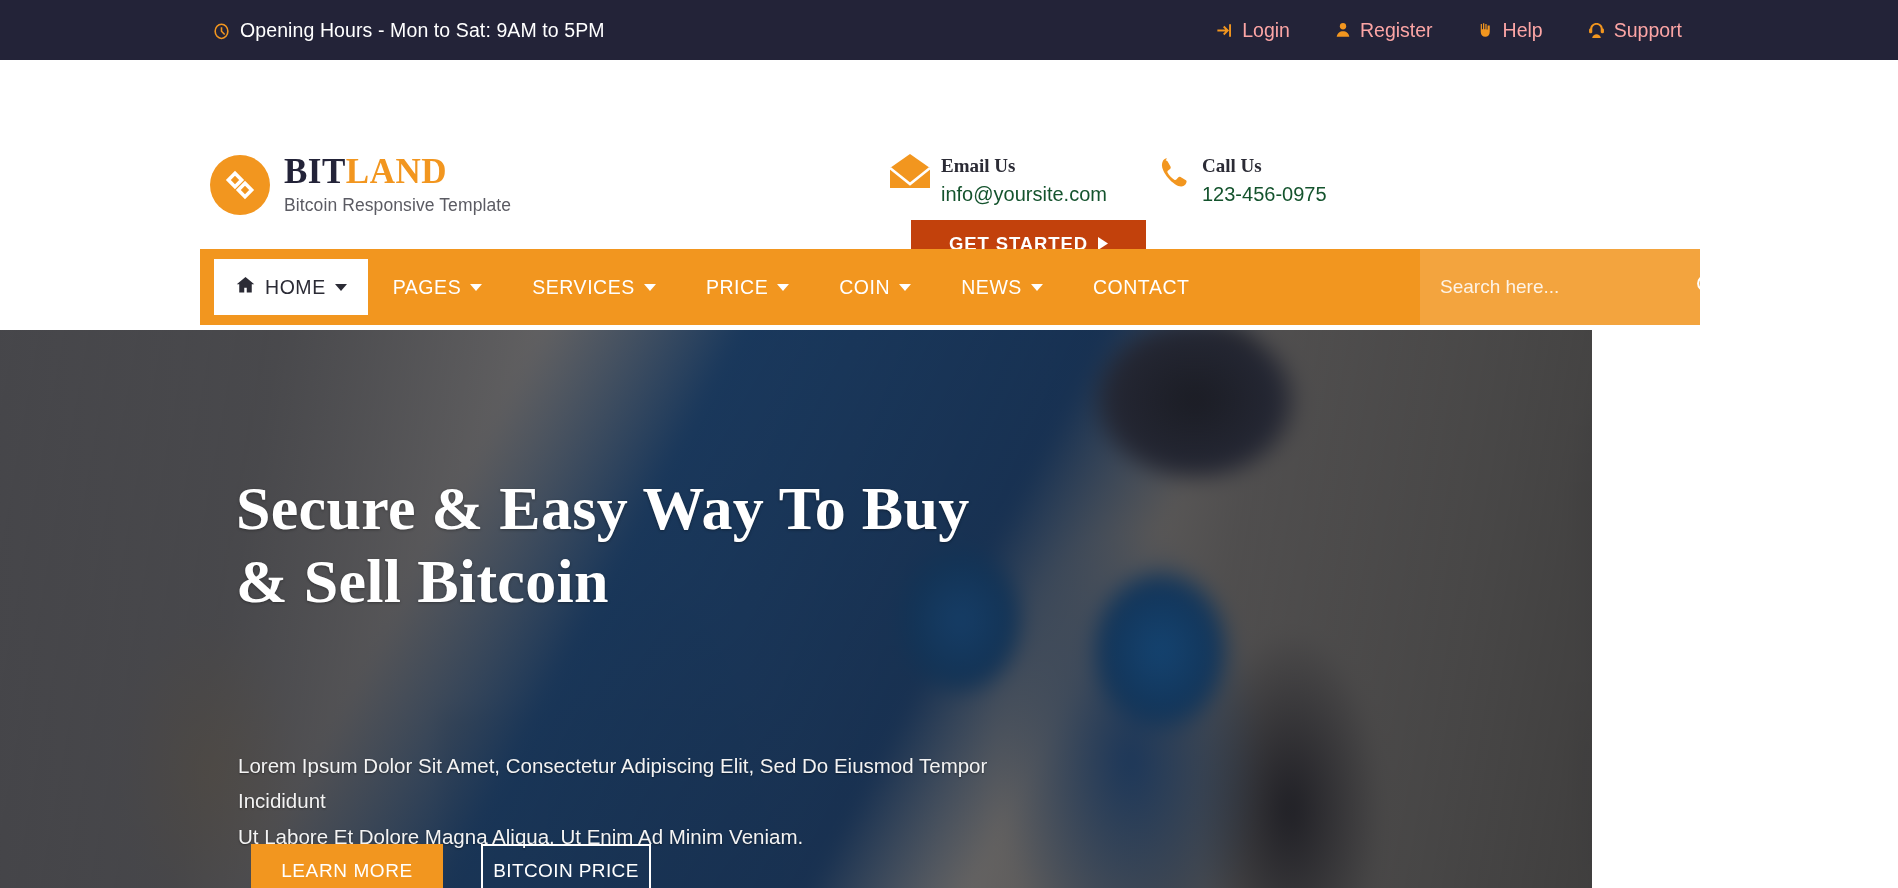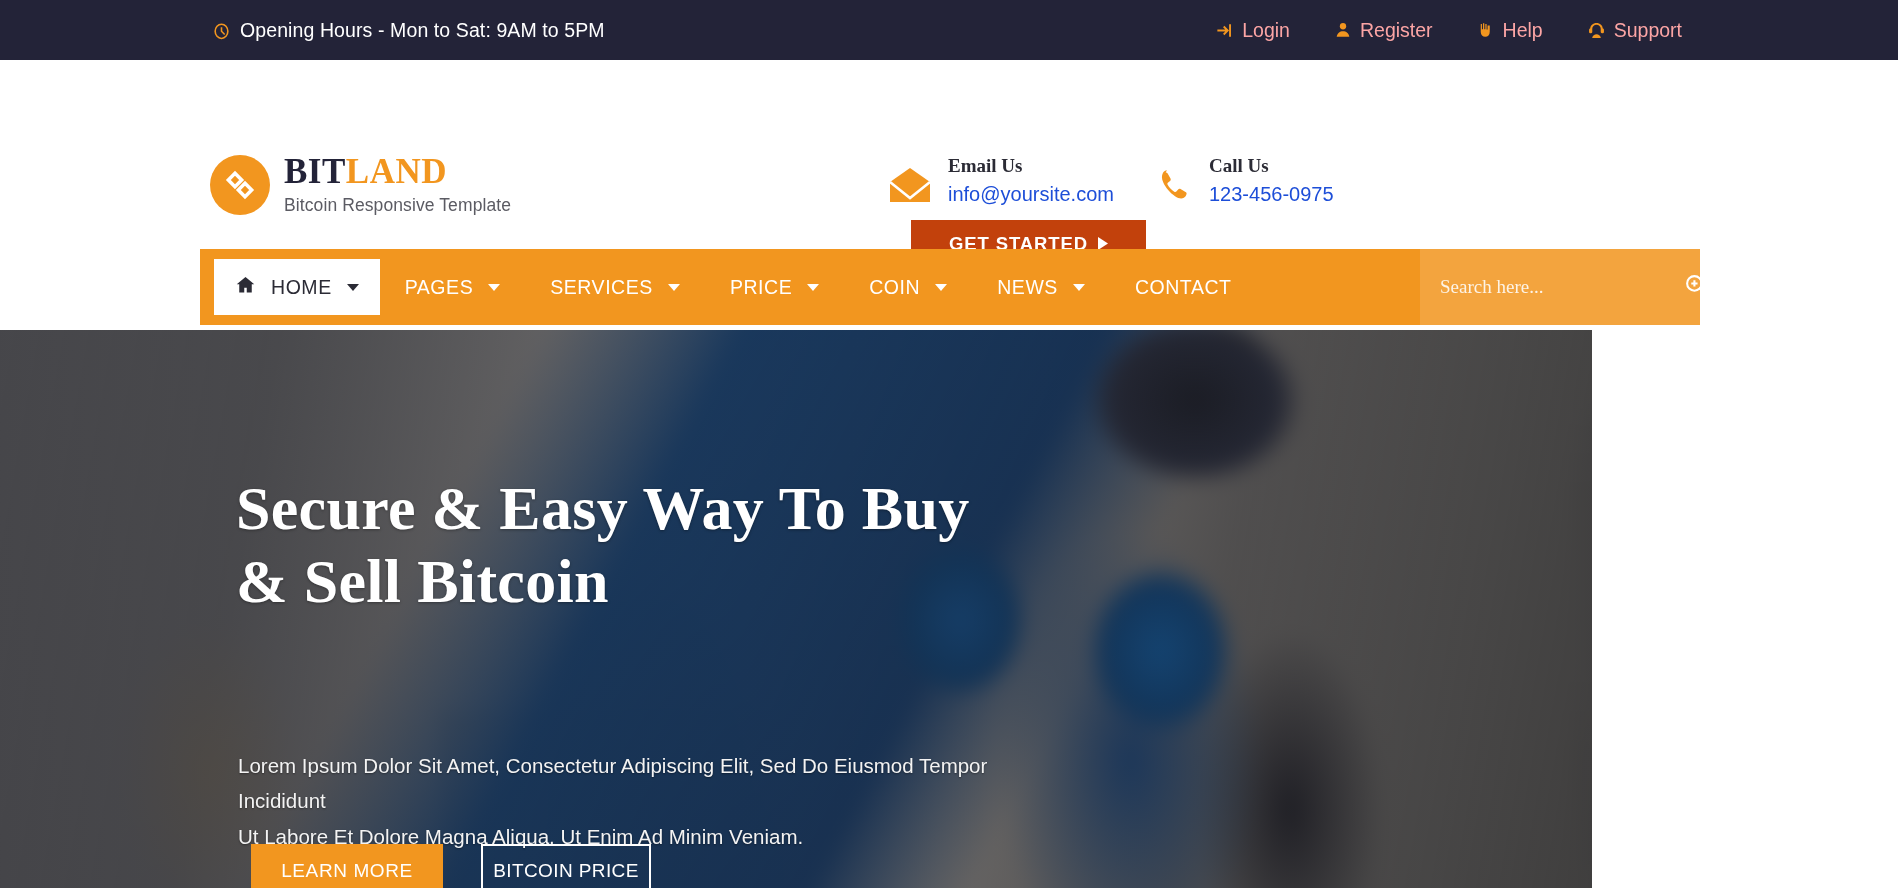--- a/index.html
+++ b/index.html
@@ -75,34 +75,34 @@
   .lt-land { color: #f2961f; }
   .logo-tag {
     font-size: 17.5px;
     color: #5b5b63;
     margin-top: 6px;
     letter-spacing: .1px;
   }
 
   .contact-block {
     position: absolute;
-    display: flex; align-items: flex-end; gap: 16px;
+    display: flex; align-items: flex-start; gap: 9px;
   }
   .cb-email { left: 888px; top: 94px; }
   .cb-call  { left: 1157px; top: 94px; }
   .cb-title {
     font-family: "Liberation Serif", serif;
     font-weight: bold;
     font-size: 19px;
     color: #2b2b35;
     line-height: 1.25;
   }
   .cb-value {
     font-size: 20px;
-    color: #1d4ed8;
+    color: #14532d;
     line-height: 1.35;
     margin-top: 3px;
   }
   .get-started {
     position: absolute;
     left: 911px; top: 160px;
     width: 235px; height: 48px;
     background: #c2410c;
     border: none;
     color: #ffffff;
@@ -119,21 +119,21 @@
   .nav-shell {
     position: absolute;
     left: 200px; top: 249px;
     width: 1500px; height: 76px;
     background: #f2961f;
     display: flex;
     z-index: 6;
   }
   .nav-items { display: flex; align-items: stretch; }
   .nav-item {
-    display: flex; align-items: center; gap: 15px;
+    display: flex; align-items: center; gap: 9px;
     padding: 0 25px;
     color: #ffffff;
     font-size: 19.5px;
     letter-spacing: .55px;
     cursor: pointer;
     white-space: nowrap;
     user-select: none;
   }
   .nav-item.home {
     background: #ffffff;
@@ -157,21 +157,21 @@
     padding: 0 22px 0 20px;
     gap: 10px;
   }
   .nav-search input {
     flex: 1;
     background: transparent;
     border: none;
     outline: none;
     color: #ffffff;
     font-size: 19px;
-    font-family: Liberation Serif, serif;
+    font-family: Liberation Sans, sans-serif;
   }
   .nav-search input::placeholder { color: #fdf3e6; opacity: 1; }
   .search-btn { background: none; border: none; cursor: pointer; display: flex; padding: 0; }
 
   
   .hero {
     position: absolute;
     left: 0; top: 330px;
     width: 1592px; height: 558px;
     overflow: hidden;

